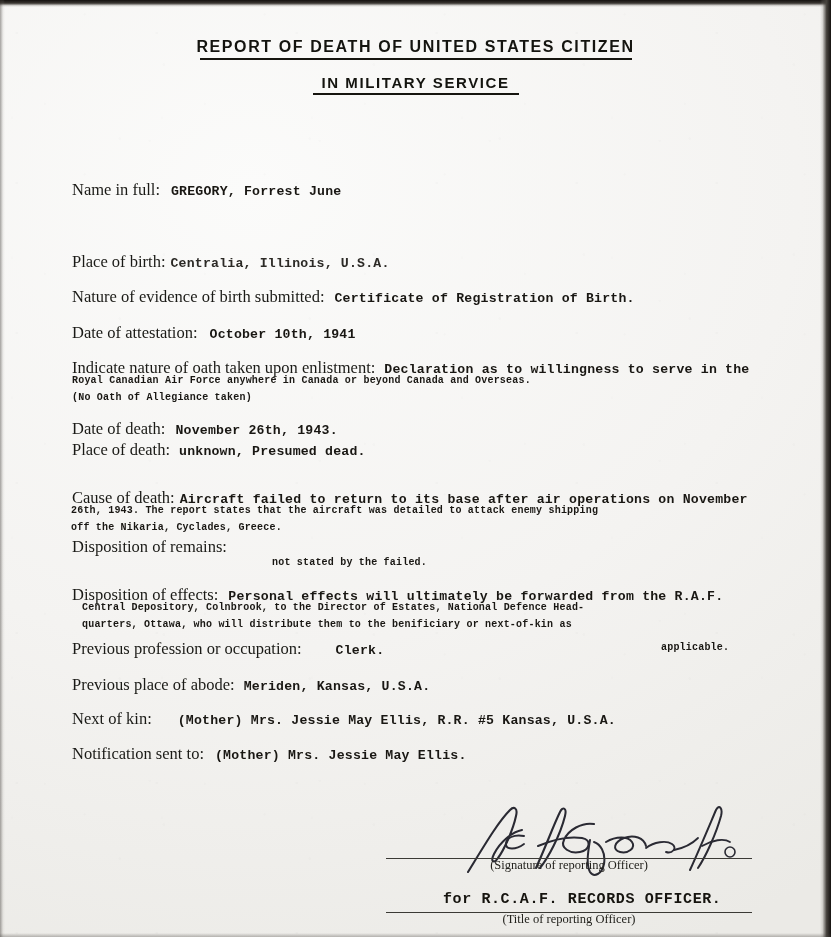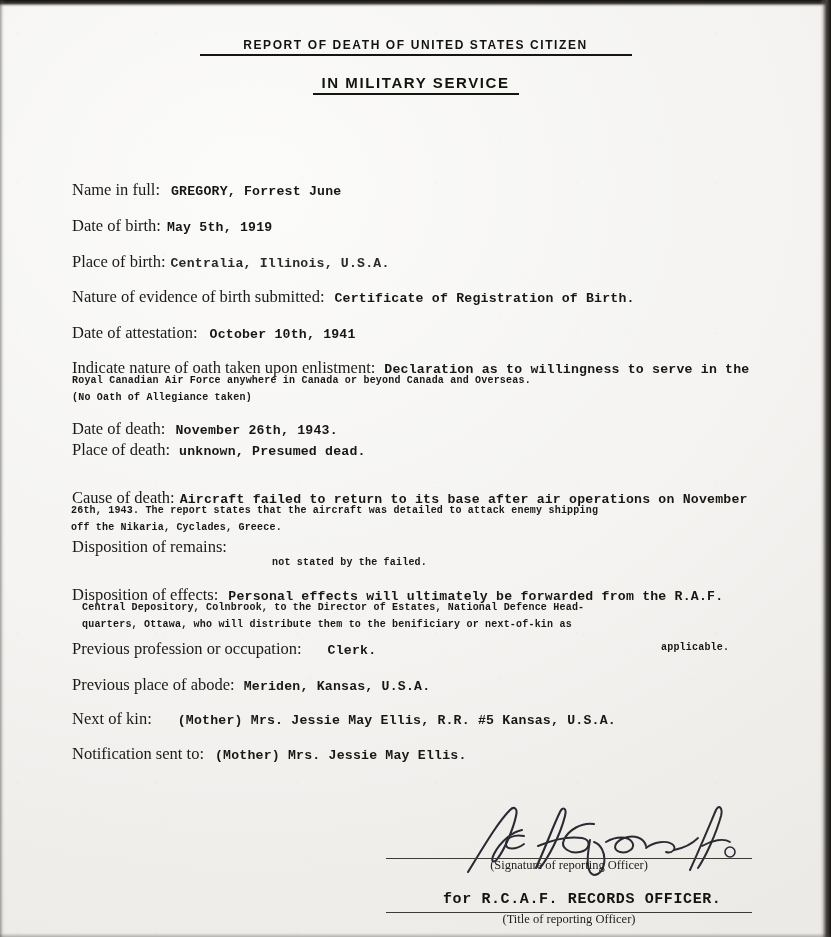--- a/index.html
+++ b/index.html
@@ -59,21 +59,21 @@
     color: #14140f;
     letter-spacing: 1.6px;
     white-space: nowrap;
   }
   .title .rule {
     display: block;
     height: 2px;
     background: #16150f;
     margin-top: 2px;
   }
-  #title-main { left: 0; right: 0; top: 38px; font-size: 12px; }
+  #title-main { left: 0; right: 0; top: 38px; font-size: 16px; }
   #title-main .rule { width: 432px; margin-left: auto; margin-right: auto; }
   #title-sub { left: 0; right: 0; top: 74px; font-size: 15px; }
   #title-sub .rule { width: 206px; margin-left: auto; margin-right: auto; }
 
   
   .row { position: absolute; white-space: nowrap; }
   .lbl {
     font-family: "Liberation Serif", serif;
     font-size: 16.5px;
     color: #1a1a16;
@@ -145,24 +145,20 @@
     <div class="title" id="title-sub">
       <span>IN MILITARY SERVICE</span>
       <span class="rule"></span>
     </div>
 
     <div class="row" style="left:72px; top:180px;">
       <span class="lbl">Name in full:</span>
       <span class="typed" style="margin-left:7px;">GREGORY, Forrest June</span>
     </div>
 
-    <div class="row" style="left:72px; top:216px;">
-      <span class="lbl">Date of birth:</span>
-      <span class="typed" style="margin-left:2px;">May 5th, 1919</span>
-    </div>
 
     <div class="row" style="left:72px; top:252px;">
       <span class="lbl">Place of birth:</span>
       <span class="typed faint" style="margin-left:1px;">Centralia, Illinois, U.S.A.</span>
     </div>
 
     <div class="row" style="left:72px; top:287px;">
       <span class="lbl">Nature of evidence of birth submitted:</span>
       <span class="typed" style="margin-left:6px;">Certificate of Registration of Birth.</span>
     </div>
@@ -204,21 +200,21 @@
     <div class="row" style="left:72px; top:585px;">
       <span class="lbl">Disposition of effects:</span>
       <span class="typed" style="margin-left:6px;">Personal effects will ultimately be forwarded from the R.A.F.</span>
     </div>
     <div class="cont" style="left:82px; top:602px;">Central Depository, Colnbrook, to the Director of Estates, National Defence Head-</div>
     <div class="cont" style="left:82px; top:619px;">quarters, Ottawa, who will distribute them to the benificiary or next-of-kin as</div>
     <div class="cont" style="left:661px; top:642px;">applicable.</div>
 
     <div class="row" style="left:72px; top:639px;">
       <span class="lbl">Previous profession or occupation:</span>
-      <span class="typed" style="margin-left:22px;">Clerk.</span>
+      <span class="typed" style="margin-left:30px;">Clerk.</span>
     </div>
 
     <div class="row" style="left:72px; top:675px;">
       <span class="lbl">Previous place of abode:</span>
       <span class="typed" style="margin-left:5px;">Meriden, Kansas, U.S.A.</span>
     </div>
 
     <div class="row" style="left:72px; top:709px;">
       <span class="lbl">Next of kin:</span>
       <span class="typed" style="margin-left:22px;">(Mother) Mrs. Jessie May Ellis, R.R. #5 Kansas, U.S.A.</span>

